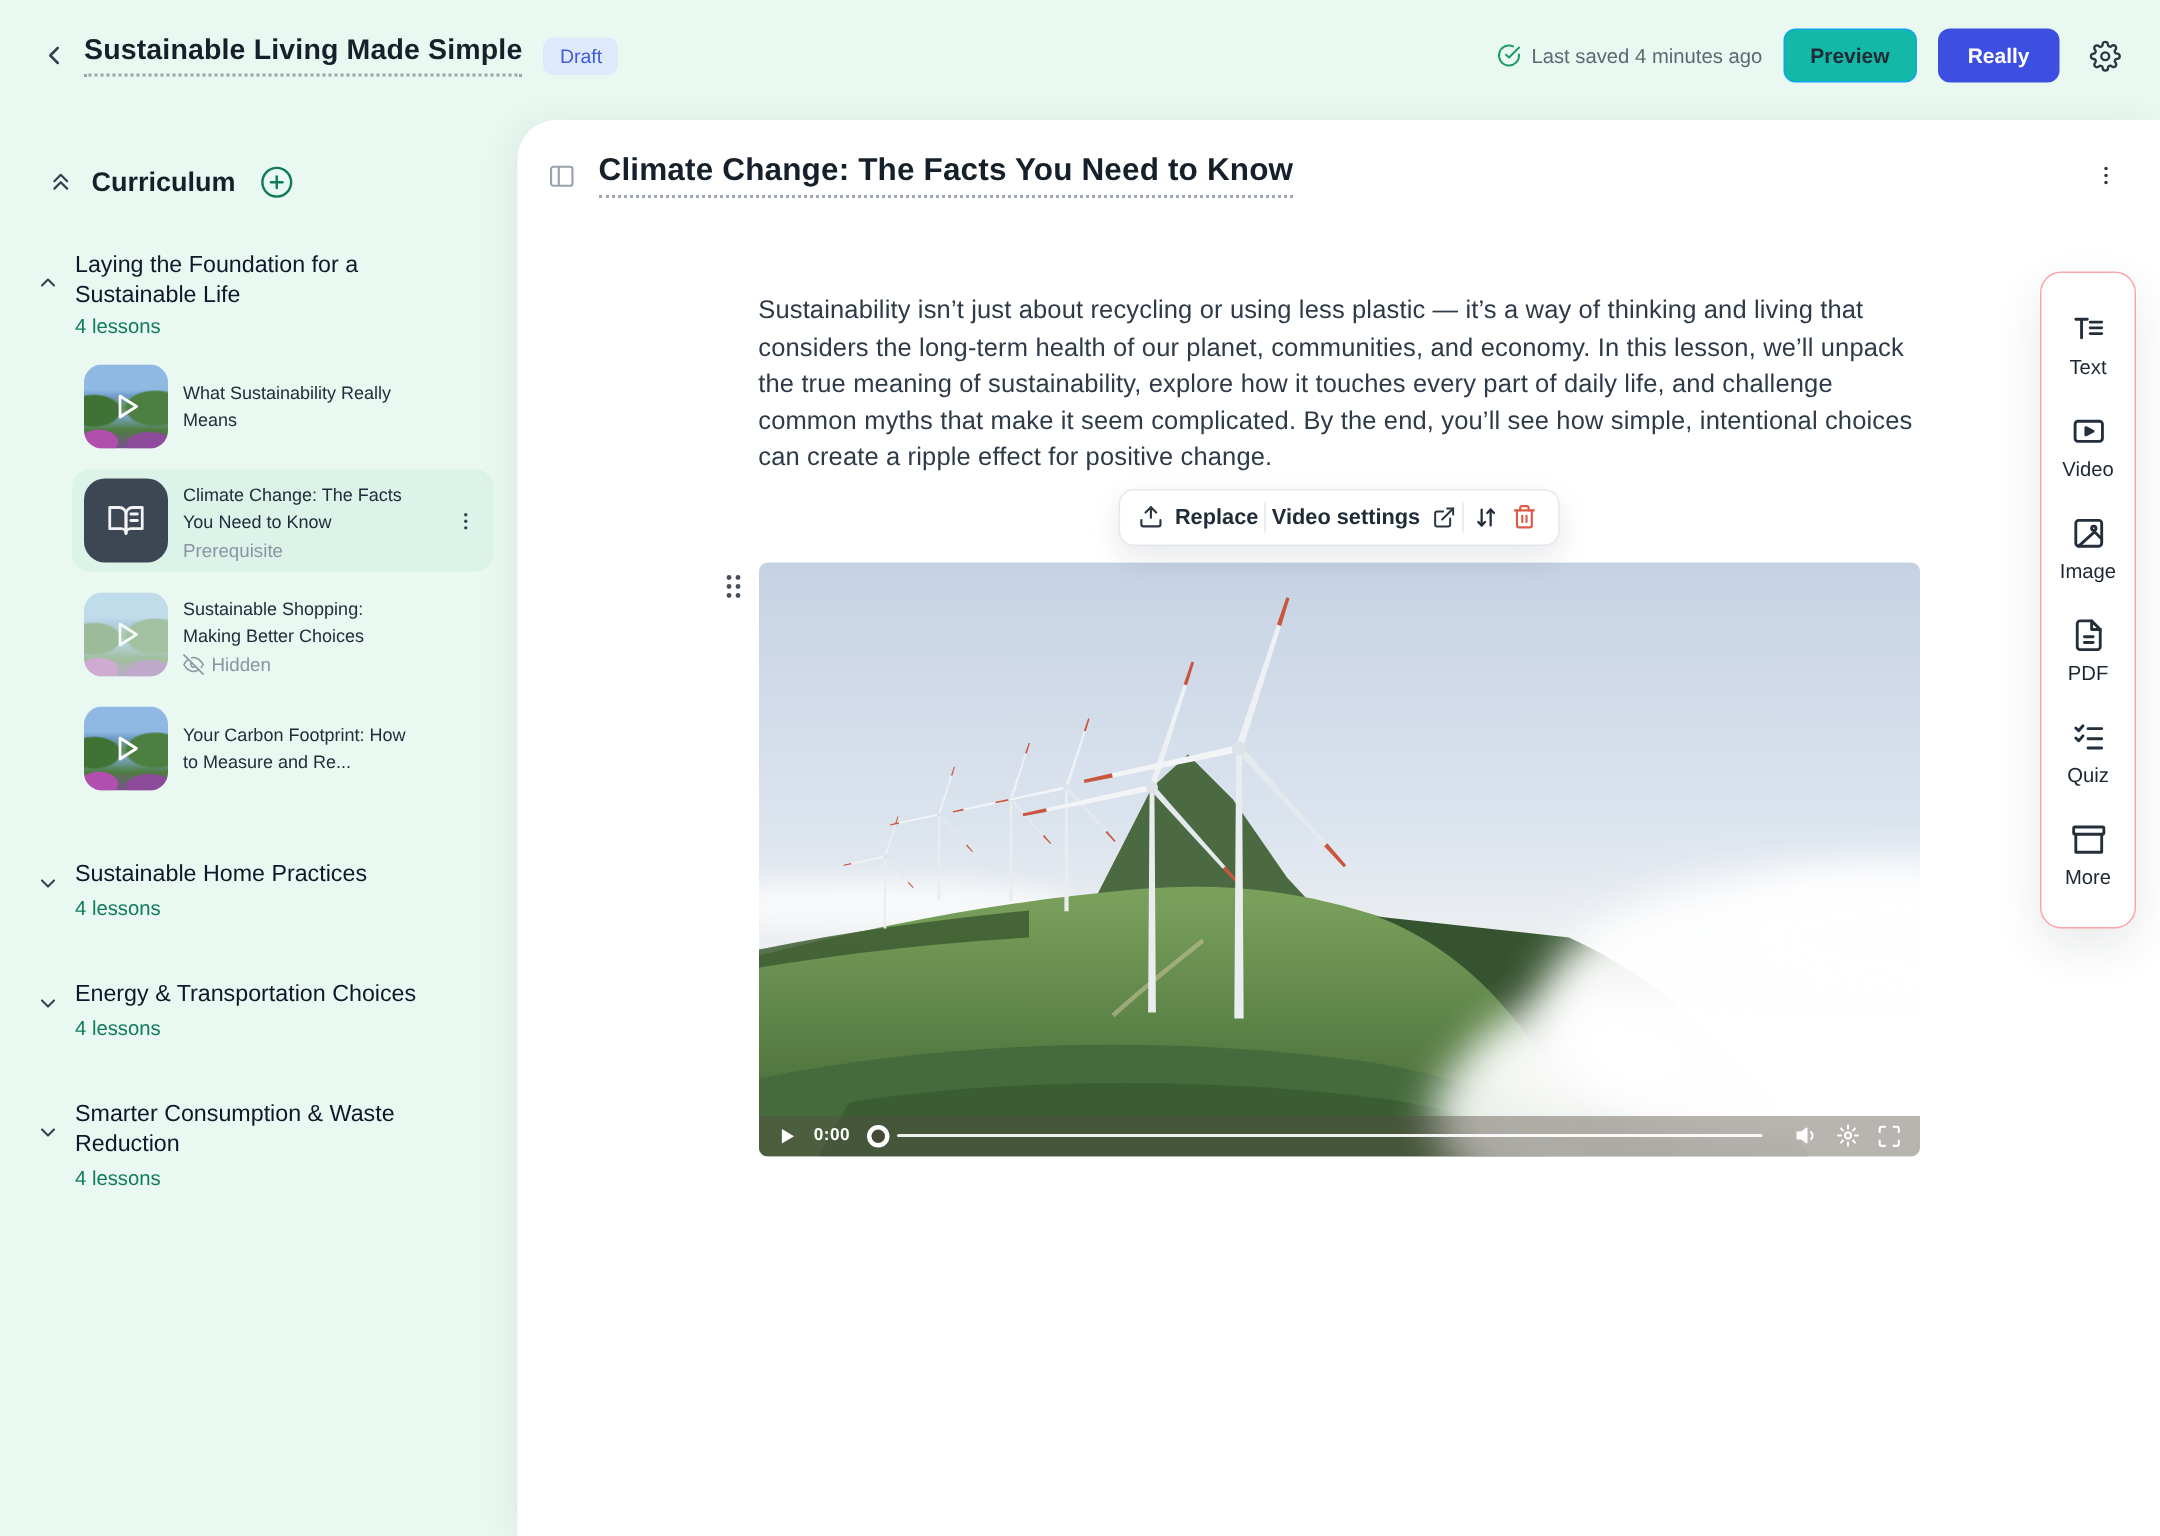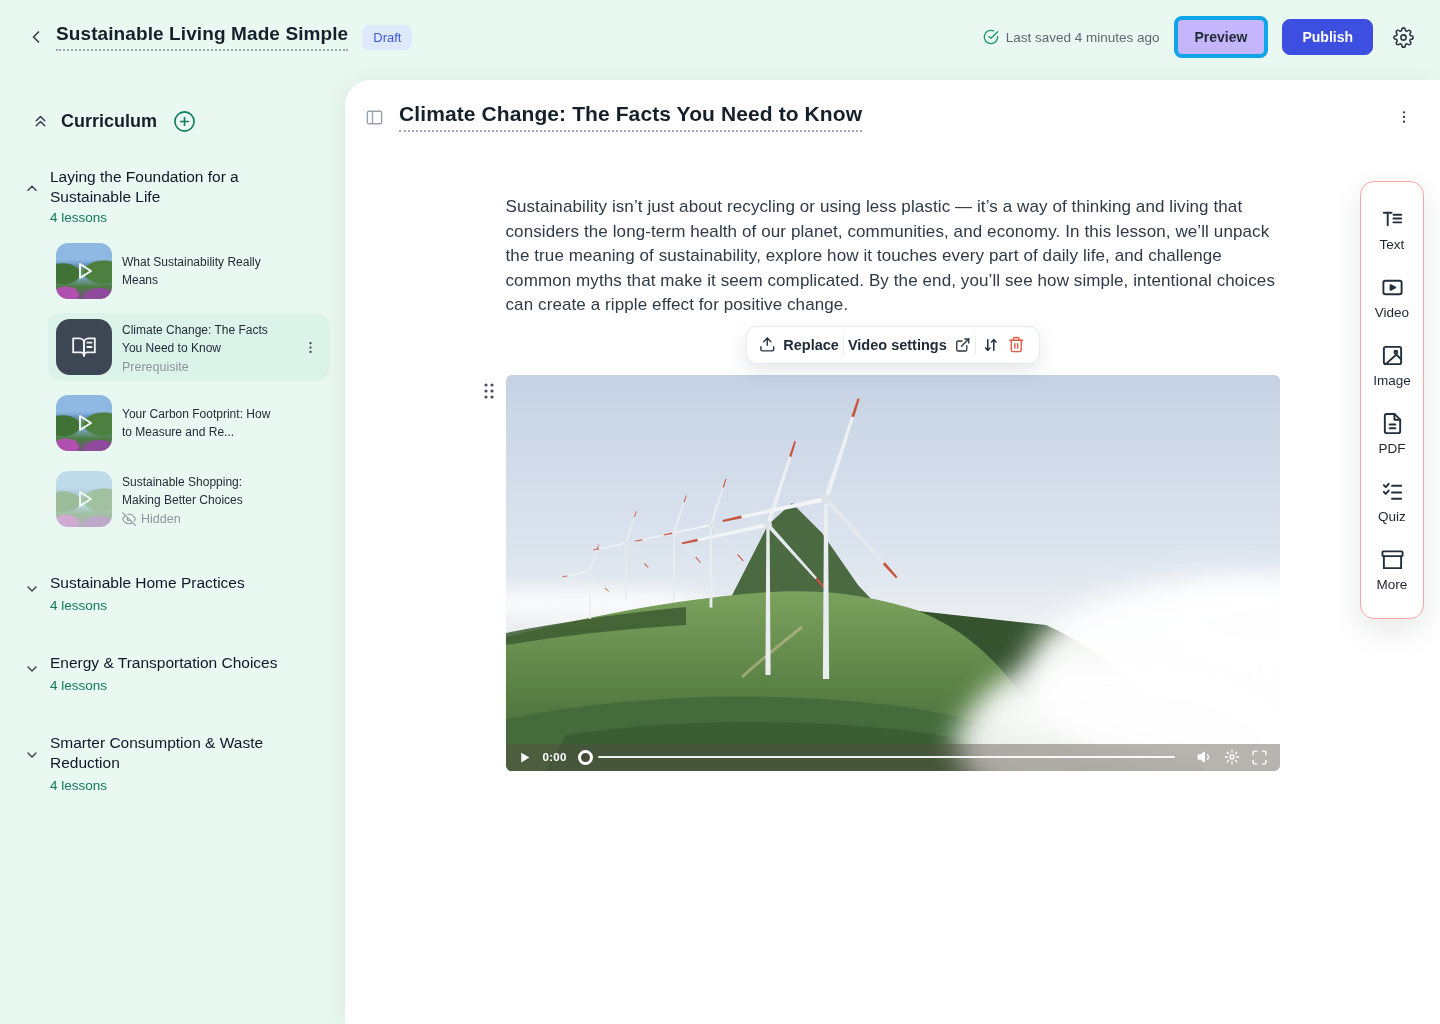--- a/index.html
+++ b/index.html
@@ -24,21 +24,21 @@
     border-bottom:2px dotted #9aa4ae; padding-bottom:4px; cursor:text;
   }
   .draft-badge {
     margin-left:14px; background:#dfe9fc; color:#3f5bd9;
     font-size:13px; font-weight:500; padding:5px 11px; border-radius:7px;
   }
   .topbar-right { margin-left:auto; display:flex; align-items:center; gap:14px; }
   .saved { display:flex; align-items:center; gap:7px; color:#5d6873; font-size:13.5px; }
   .saved .chk { color:#1b9a6c; }
   .btn { font-family:inherit; font-size:14px; font-weight:600; border-radius:8px; padding:9px 17px; cursor:pointer; }
-  .btn-preview { background:#c4b5fd; border:4px solid #0ea5e9; color:#1f2a37; }
+  .btn-preview { background:#14b8a6; border:1px solid #0ea5e9; color:#1f2a37; }
   .btn-publish { background:#3d4fe0; border:1px solid #3d4fe0; color:#fff; padding:9px 19px; }
   .gear-btn { background:none; border:none; cursor:pointer; color:#2b3642; padding:4px; margin-left:2px; }
 
   
   .sidebar { position:absolute; top:92px; left:0; bottom:0; width:383px; overflow:hidden; }
   .curriculum-head { display:flex; align-items:center; margin:16px 24px 0 30px; gap:10px; }
   .curriculum-head h2 { font-size:18px; font-weight:700; color:#15202b; margin-right:4px; }
   .icon-btn { background:none; border:none; cursor:pointer; padding:2px; color:#33404d; display:flex; }
   .add-circle { color:#0f7a5e; }
 
@@ -150,21 +150,21 @@
     <div class="saved">
       <span class="chk">
         <svg width="16" height="16" viewBox="0 0 24 24" fill="none" stroke="currentColor" stroke-width="2" stroke-linecap="round" stroke-linejoin="round">
             <path d="M22 11.08V12a10 10 0 1 1-5.93-9.14"></path>
             <polyline points="22 4 12 14.01 9 11.27"></polyline>
           </svg>
       </span>
       <span>Last saved 4 minutes ago</span>
     </div>
     <button class="btn btn-preview">Preview</button>
-    <button class="btn btn-publish">Publish</button>
+    <button class="btn btn-publish">Really</button>
     <button class="gear-btn">
       <span>
         <svg width="21" height="21" viewBox="0 0 24 24" fill="none" stroke="currentColor" stroke-width="1.8" stroke-linecap="round" stroke-linejoin="round">
             <circle cx="12" cy="12" r="3"></circle>
             <path d="M19.4 15a1.65 1.65 0 0 0 .33 1.82l.06.06a2 2 0 0 1 0 2.83 2 2 0 0 1-2.83 0l-.06-.06a1.65 1.65 0 0 0-1.82-.33 1.65 1.65 0 0 0-1 1.51V21a2 2 0 0 1-2 2 2 2 0 0 1-2-2v-.09A1.65 1.65 0 0 0 9 19.4a1.65 1.65 0 0 0-1.82.33l-.06.06a2 2 0 0 1-2.83 0 2 2 0 0 1 0-2.83l.06-.06a1.65 1.65 0 0 0 .33-1.82 1.65 1.65 0 0 0-1.51-1H3a2 2 0 0 1-2-2 2 2 0 0 1 2-2h.09A1.65 1.65 0 0 0 4.6 9a1.65 1.65 0 0 0-.33-1.82l-.06-.06a2 2 0 0 1 0-2.83 2 2 0 0 1 2.83 0l.06.06a1.65 1.65 0 0 0 1.82.33H9a1.65 1.65 0 0 0 1-1.51V3a2 2 0 0 1 2-2 2 2 0 0 1 2 2v.09a1.65 1.65 0 0 0 1 1.51 1.65 1.65 0 0 0 1.82-.33l.06-.06a2 2 0 0 1 2.83 0 2 2 0 0 1 0 2.83l-.06.06a1.65 1.65 0 0 0-.33 1.82V9a1.65 1.65 0 0 0 1.51 1H21a2 2 0 0 1 2 2 2 2 0 0 1-2 2h-.09a1.65 1.65 0 0 0-1.51 1z"></path>
           </svg>
       </span>
     </button>
   </div>
 </header>
@@ -236,33 +236,20 @@
         </div>
         <button class="kebab">
           <span>
             <svg width="15" height="15" viewBox="0 0 24 24" fill="currentColor">
                 <circle cx="12" cy="5" r="1.8"></circle>
                 <circle cx="12" cy="12" r="1.8"></circle>
                 <circle cx="12" cy="19" r="1.8"></circle>
               </svg>
           </span>
         </button>
-      </div>
-
-      <div class="lesson-row">
-        <div class="thumb">
-          <span class="play-ol">
-            <svg width="24" height="24" viewBox="0 0 24 24" fill="none" stroke="currentColor" stroke-width="1.8" stroke-linejoin="round">
-                <polygon points="8 5 19 12 8 19 8 5"></polygon>
-              </svg>
-          </span>
-        </div>
-        <div class="lesson-text">
-          <div class="lesson-title">Your Carbon Footprint: How to Measure and Re...</div>
-        </div>
       </div>
 
       <div class="lesson-row">
         <div class="thumb dim">
           <span class="play-ol">
             <svg width="24" height="24" viewBox="0 0 24 24" fill="none" stroke="currentColor" stroke-width="1.8" stroke-linejoin="round">
                 <polygon points="8 5 19 12 8 19 8 5"></polygon>
               </svg>
           </span>
         </div>
@@ -270,20 +257,33 @@
           <div class="lesson-title">Sustainable Shopping: Making Better Choices</div>
           <div class="lesson-meta">
             <span>
               <svg width="14" height="14" viewBox="0 0 24 24" fill="none" stroke="currentColor" stroke-width="1.8" stroke-linecap="round" stroke-linejoin="round">
                   <path d="M17.94 17.94A10.07 10.07 0 0 1 12 20c-7 0-11-8-11-8a18.45 18.45 0 0 1 5.06-5.94M9.9 4.24A9.12 9.12 0 0 1 12 4c7 0 11 8 11 8a18.5 18.5 0 0 1-2.16 3.19m-6.72-1.07a3 3 0 1 1-4.24-4.24"></path>
                   <line x1="1" y1="1" x2="23" y2="23"></line>
                 </svg>
             </span>
             <span>Hidden</span>
           </div>
+        </div>
+      </div>
+
+      <div class="lesson-row">
+        <div class="thumb">
+          <span class="play-ol">
+            <svg width="24" height="24" viewBox="0 0 24 24" fill="none" stroke="currentColor" stroke-width="1.8" stroke-linejoin="round">
+                <polygon points="8 5 19 12 8 19 8 5"></polygon>
+              </svg>
+          </span>
+        </div>
+        <div class="lesson-text">
+          <div class="lesson-title">Your Carbon Footprint: How to Measure and Re...</div>
         </div>
       </div>
     </div>
   </div>
 
   <div class="section">
     <div class="section-head">
       <span class="chev" style="margin-top:8px;">
         <svg width="16" height="16" viewBox="0 0 24 24" fill="none" stroke="currentColor" stroke-width="2.1" stroke-linecap="round" stroke-linejoin="round">
             <polyline points="6 9 12 15 18 9"></polyline>

